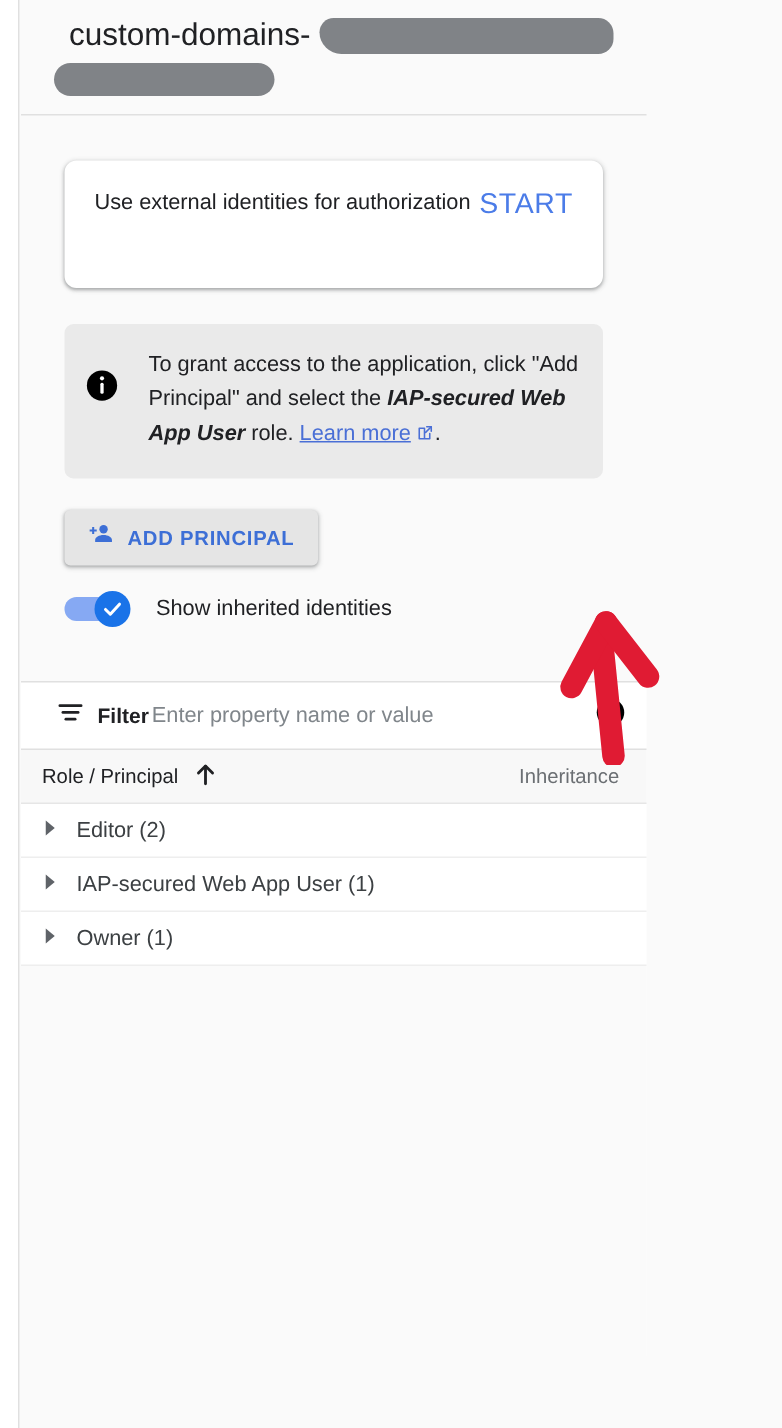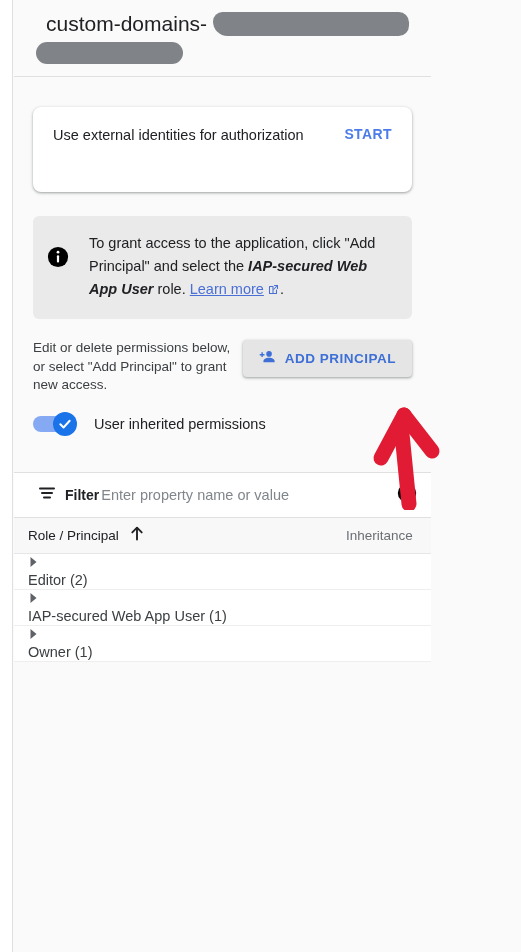--- a/index.html
+++ b/index.html
@@ -48,41 +48,41 @@
   }
   .redact {
     position: absolute;
     background: #808387;
     border-radius: 14px;
   }
   .redact.r1 { left: 199px; top: 12px; width: 196px; height: 24px; border-radius: 13px 14px 14px 20px; }
   .redact.r2 { left: 22px;  top: 42px; width: 147px; height: 22px; border-radius: 13px; }
 
   
-  .body-pad { padding: 0 19px; }
+  .body-pad { padding: 0 29px; }
 
   .ext-card {
     margin-top: 30px;
     background: #ffffff;
     border-radius: 8px;
     box-shadow: 0 1px 2px rgba(60,64,67,.3), 0 1px 3px 1px rgba(60,64,67,.15);
     height: 85px;
     display: flex;
     align-items: flex-start;
     padding: 18px 20px 0 20px;
   }
   .ext-card-text {
     font-size: 14.5px;
     color: #202124;
     line-height: 20px;
     flex: 1;
   }
   .ext-card-start {
-    font-size: 14px;
-    font-weight: bold;
+    font-size: 19px;
+    font-weight: normal;
     color: #4b7ce8;
     letter-spacing: .4px;
     cursor: pointer;
     padding-top: 1px;
   }
 
   .info-box {
     margin-top: 24px;
     background: #eaeaea;
     border-radius: 6px;
@@ -221,25 +221,24 @@
     gap: 11px;
     width: 318px;
   }
   .th-inherit {
     font-size: 13.5px;
     color: #6b6f73;
   }
   .t-row {
     height: 36px;
     display: flex;
-    align-items: flex-start;
+    align-items: center;
     border-bottom: 1px solid #eeeeee;
     padding-left: 14px;
     cursor: pointer;
-    flex-direction: column;
   }
   .caret { flex: 0 0 12px; margin-right: 11px; }
   .row-label {
     font-size: 14.5px;
     color: #3c4043;
   }
   .table-fill { background: #fafafa; height: 260px; }
 
   
   .arrow-anno {
@@ -284,21 +283,20 @@
             <svg width="12" height="12" viewBox="0 0 24 24" fill="none" stroke="#4a6fd6" stroke-width="2.1" stroke-linecap="round" stroke-linejoin="round">
               <path d="M5 5 h7 v14 H5 z M5 5 v14 h14 v-7"></path>
               <path d="M13.5 10.5 L21 3"></path>
               <path d="M15 3 h6 v6"></path>
             </svg>
           </span><span>.</span>
         </div>
       </div>
 
       <div class="edit-row">
-        <div class="edit-text">Edit or delete permissions below, or select "Add Principal" to grant new access.</div>
         <div class="add-principal-btn">
           <span>
             <svg width="20" height="16" viewBox="0 0 24 20">
               <path d="M4.2 6.3 h2.1 V4.2 h1.7 v2.1 h2.1 V8 H8 v2.1 H6.3 V8 H4.2 z" fill="#3d6fd6"></path>
               <circle cx="15.8" cy="6.1" r="3.5" fill="#3d6fd6"></circle>
               <path d="M15.8 10.8 c-3.8 0-7 1.9-7 4.2 v1.6 h14 v-1.6 c0-2.3-3.2-4.2-7-4.2 z" fill="#3d6fd6"></path>
             </svg>
           </span>
           <span class="add-principal-label">ADD PRINCIPAL</span>
         </div>
@@ -306,21 +304,21 @@
 
       <div class="toggle-row">
         <div class="switch">
           <div class="track"></div>
           <div class="thumb">
             <svg width="14" height="14" viewBox="0 0 24 24" fill="none" stroke="#ffffff" stroke-width="3.4" stroke-linecap="round" stroke-linejoin="round">
               <path d="M4 12.5 L9.5 18 L20 6.5"></path>
             </svg>
           </div>
         </div>
-        <div class="toggle-label">User inherited permissions</div>
+        <div class="toggle-label">Show inherited identities</div>
       </div>
 
       <div class="spacer-bottom"></div>
     </div>
 
     <div class="filter-bar">
       <span class="filter-icon">
         <svg width="18" height="14" viewBox="0 0 18 14">
           <rect x="1" y="1.5" width="16" height="1.9" rx="0.95" fill="#202124"></rect>
           <rect x="3" y="6.0" width="12" height="1.9" rx="0.95" fill="#202124"></rect>

